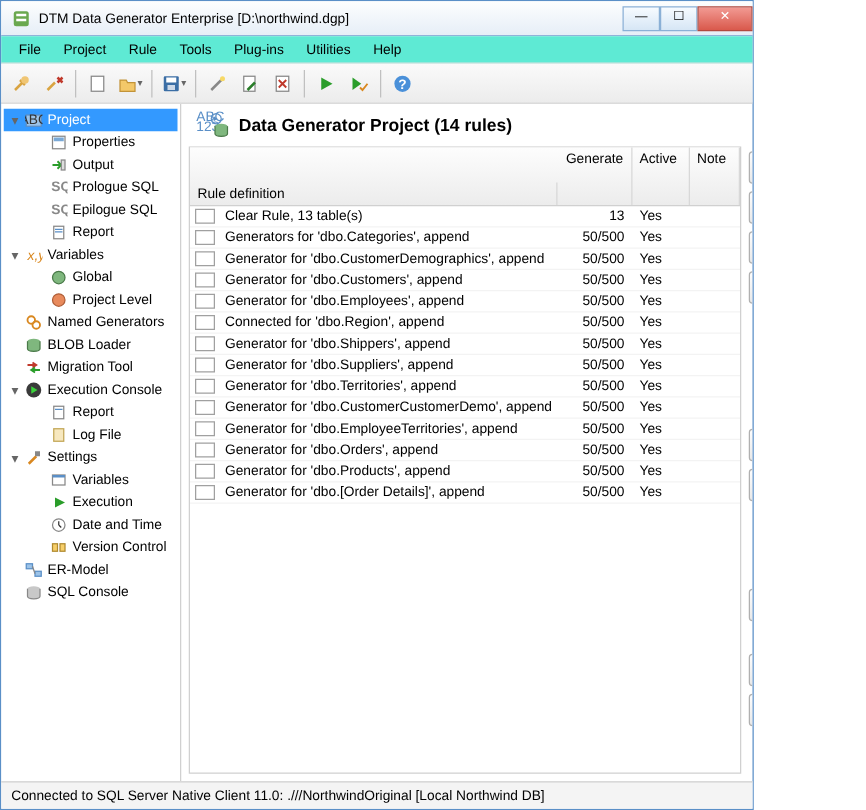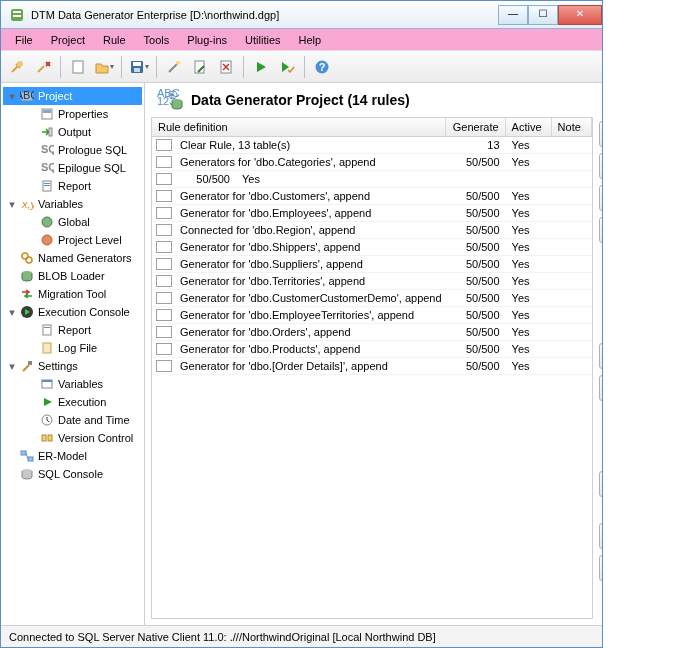--- a/index.html
+++ b/index.html
@@ -5,40 +5,40 @@
 * { box-sizing: border-box; margin: 0; padding: 0; font-family: "Segoe UI", Tahoma, sans-serif; font-size: 11px; }
 body { background: #fff; width: 693px; height: 648px; overflow: hidden; }
 .window { width: 603px; height: 648px; border: 1px solid #5a8fc7; background: #fff; display: flex; flex-direction: column; }
 .titlebar { height: 28px; background: linear-gradient(#fdfefe, #e6eef7); display: flex; align-items: center; padding: 0 0 0 8px; border-bottom: 1px solid #8fb3d9; }
 .titlebar-icon { width: 16px; height: 16px; margin-right: 6px; }
 .titlebar-text { flex: 1; color: #000; }
 .titlebar-btns { display: flex; gap: 0; }
 .tb-btn { width: 30px; height: 20px; border: 1px solid #8ab0d6; background: linear-gradient(#f7fbff, #d6e6f5); text-align: center; line-height: 16px; cursor: pointer; font-size: 10px; }
 .tb-btn.close { width: 44px; background: linear-gradient(#f29a93, #d9594c); color: #fff; border-color: #b04a40; }
 .tb-btn.min { border-radius: 0; }
-.menubar { height: 22px; background: #f9a8d4; display: flex; align-items: center; padding: 0 6px; gap: 2px; border-bottom: 1px solid #e0e0e0; }
+.menubar { height: 22px; background: #5eead4; display: flex; align-items: center; padding: 0 6px; gap: 2px; border-bottom: 1px solid #e0e0e0; }
 .menu-item { padding: 2px 8px; cursor: pointer; }
 .toolbar { height: 32px; background: linear-gradient(#fafafa, #ececec); display: flex; align-items: center; padding: 0 4px; gap: 2px; border-bottom: 1px solid #d0d0d0; }
 .tool-btn { width: 24px; height: 24px; display: flex; align-items: center; justify-content: center; cursor: pointer; border: 1px solid transparent; }
 .tool-sep { width: 1px; height: 22px; background: #c0c0c0; margin: 0 3px; }
 .body-area { flex: 1; display: flex; overflow: hidden; }
 .tree { width: 144px; background: #fff; border-right: 1px solid #d0d0d0; padding: 4px 2px; overflow-y: auto; }
 .tree-node { display: flex; align-items: center; padding: 1px 2px; cursor: pointer; white-space: nowrap; }
 .tree-node.selected { background: #3399ff; color: #fff; }
 .tree-node .tw { width: 14px; display: inline-block; text-align: center; color: #666; }
 .tree-node .ic { width: 16px; height: 16px; display: inline-flex; align-items: center; justify-content: center; margin-right: 3px; }
 .tree-child { padding-left: 20px; }
 .main { flex: 1; display: flex; flex-direction: column; overflow: hidden; }
 .header-row { display: flex; align-items: center; padding: 6px 10px; gap: 8px; }
 .header-row .title { font-size: 14px; font-weight: bold; }
 .content-row { flex: 1; display: flex; overflow: hidden; }
 .grid-area { flex: 1; border: 1px solid #d0d0d0; margin: 0 6px 6px 6px; display: flex; flex-direction: column; background: #fff; }
 .grid-head { display: flex; background: linear-gradient(#fdfdfd, #ececec); border-bottom: 1px solid #d0d0d0; }
 .gh { padding: 3px 6px; border-right: 1px solid #d8d8d8; }
-.col-def { flex: 1; }
+.col-def { flex: 1; margin-top: 28px; }
 .col-gen { width: 60px; text-align: right; }
 .col-act { width: 46px; }
 .col-note { width: 40px; }
 .grid-body { flex: 1; overflow-y: auto; }
 .grow { display: flex; align-items: center; border-bottom: 1px solid #f3f3f3; padding: 1px 0; height: 17px; }
 .grow .chk { width: 16px; height: 12px; border: 1px solid #a0a0a0; margin: 0 4px; background: #fff; }
 .grow .def { flex: 1; padding: 0 4px; overflow: hidden; text-overflow: ellipsis; white-space: nowrap; }
 .grow .gen { width: 60px; text-align: right; padding-right: 6px; }
 .grow .act { width: 46px; padding-left: 6px; }
 .grow .note { width: 40px; }
@@ -414,20 +414,21 @@
               </div>
               <div class="grow">
                 <span class="chk"></span>
                 <span class="def">Generators for 'dbo.Categories', append</span>
                 <span class="gen">50/500</span>
                 <span class="act">Yes</span>
                 <span class="note"></span>
               </div>
               <div class="grow">
                 <span class="chk"></span>
+                <span class="def">Generator for 'dbo.CustomerDemographics', append</span>
                 <span class="gen">50/500</span>
                 <span class="act">Yes</span>
                 <span class="note"></span>
               </div>
               <div class="grow">
                 <span class="chk"></span>
                 <span class="def">Generator for 'dbo.Customers', append</span>
                 <span class="gen">50/500</span>
                 <span class="act">Yes</span>
                 <span class="note"></span>

